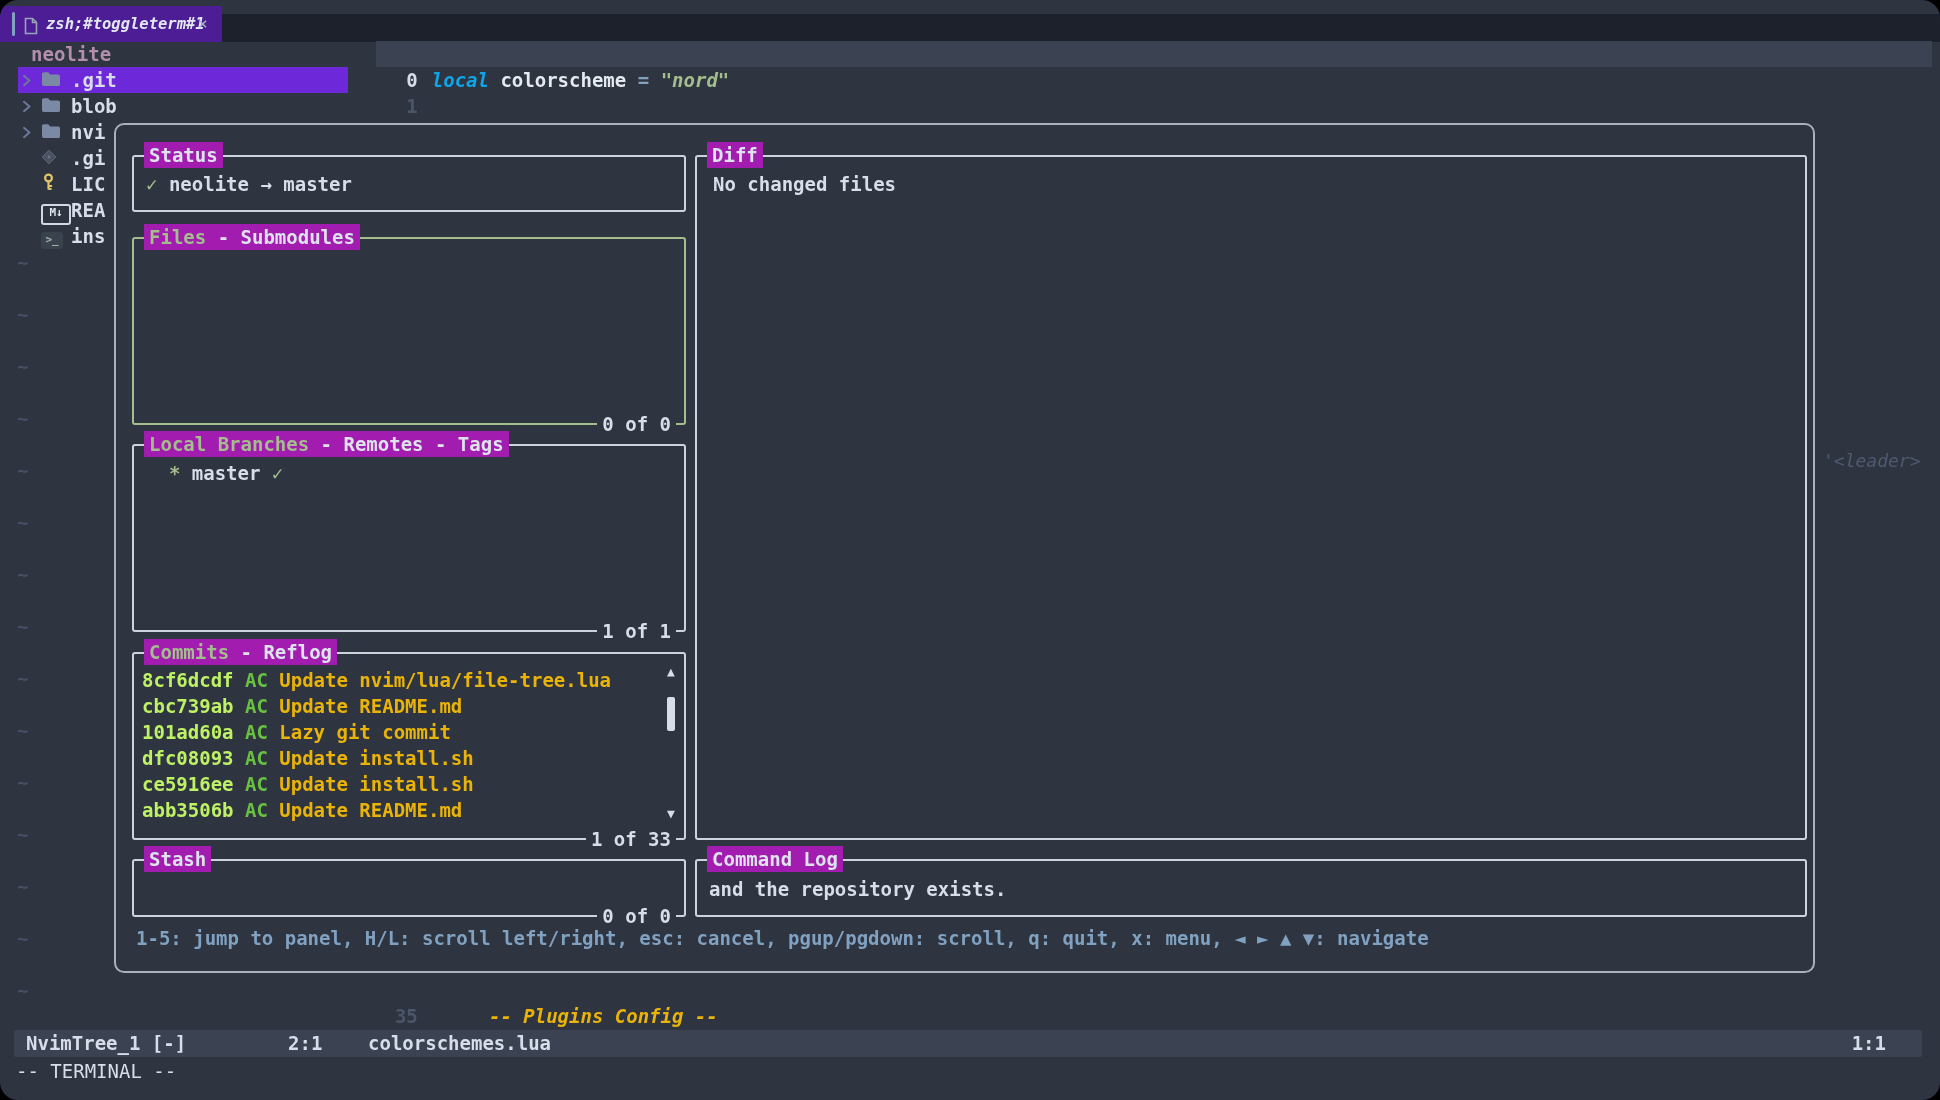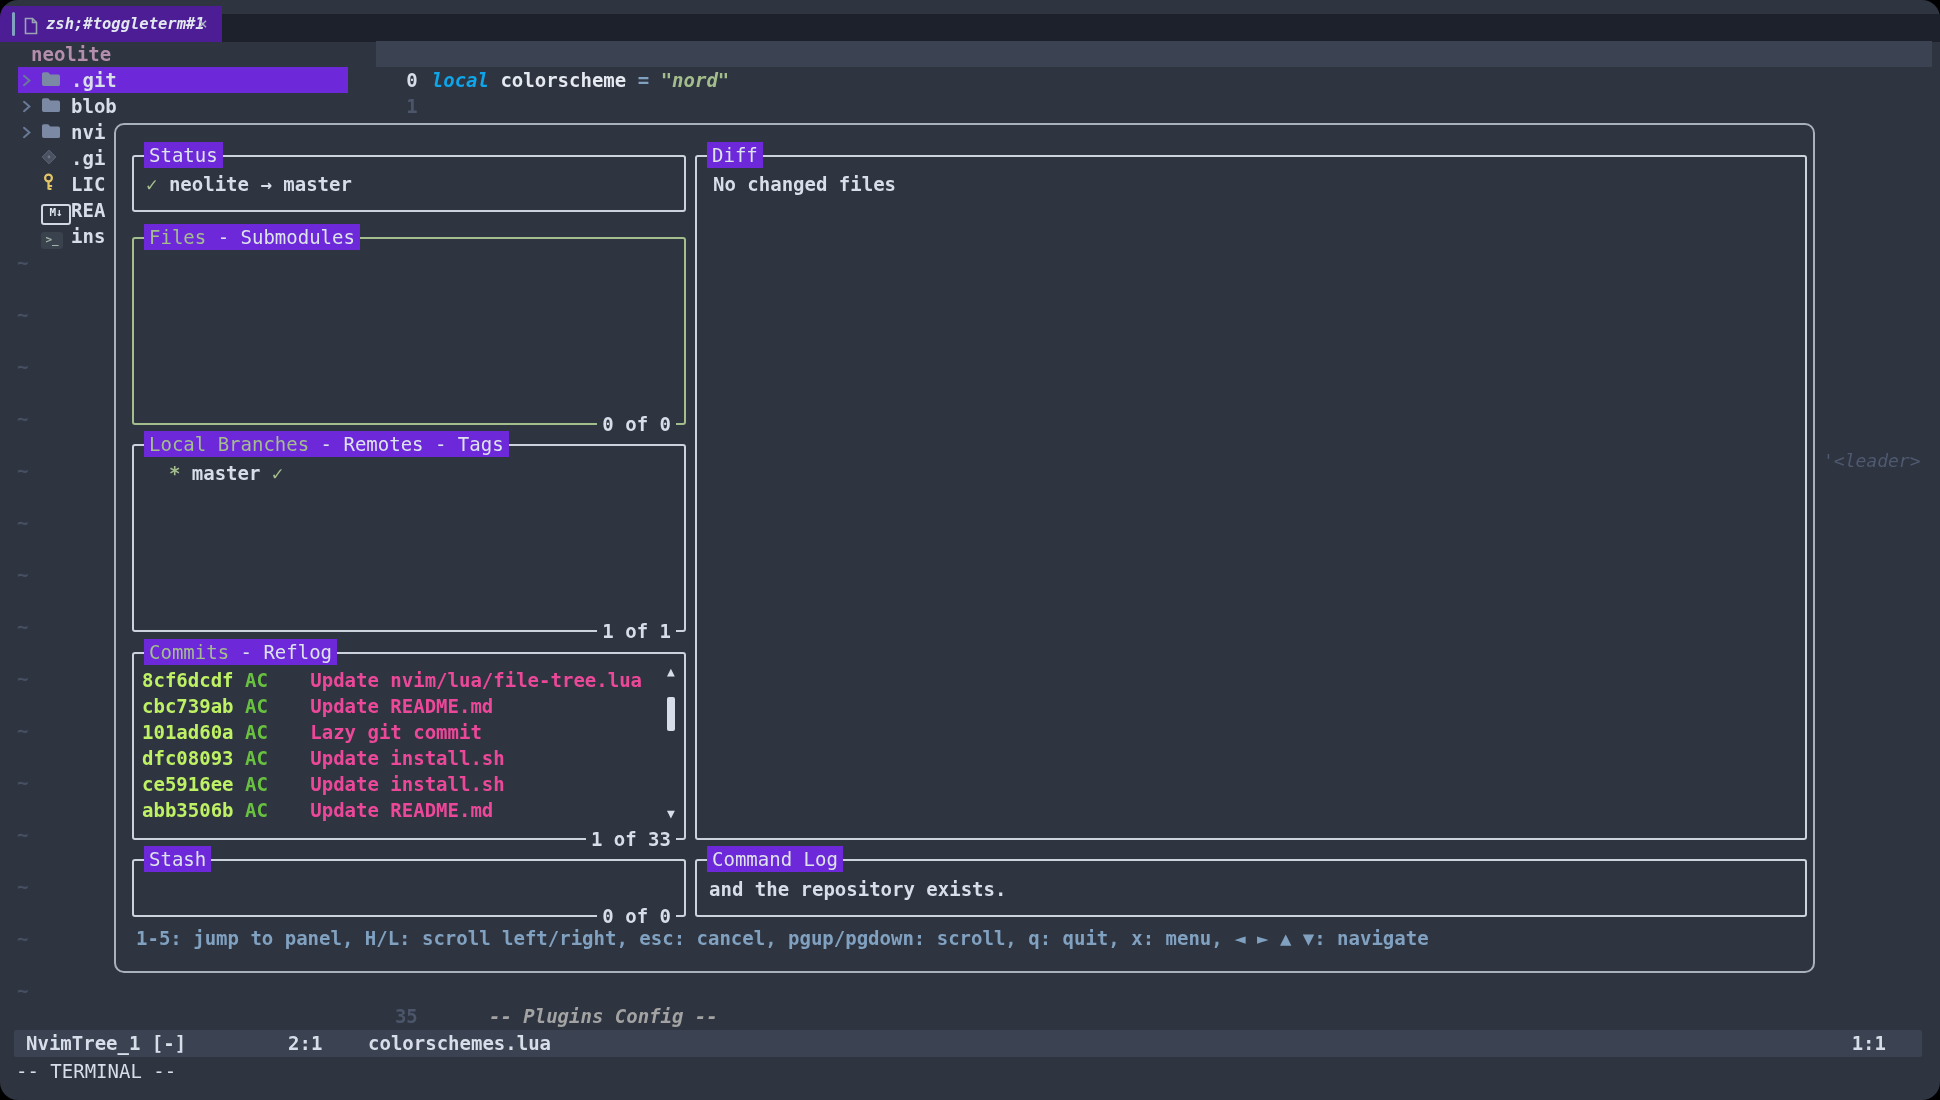--- a/index.html
+++ b/index.html
@@ -30,40 +30,40 @@
   .tilde{position:absolute;left:17px;color:#465063;font-weight:700;}
   
   .cursorline-bg{left:376px;right:8px;top:41px;height:26px;background:#3b4252;}
   .code-line{position:absolute;left:300px;right:0;white-space:pre;font-weight:700;}
   .linenr{display:inline-block;width:72px;text-align:right;margin-right:14px;color:#4c566a;}
   .linenr.cur{color:#d8dee9;}
   .tok-kw{color:#0ea5e9;font-style:italic;}
   .tok-var{color:#e5e9f0;}
   .tok-op{color:#81a1c1;}
   .tok-str{color:#a3be8c;font-style:italic;}
-  .tok-com{color:#a3a3a3;font-style:italic;}
+  .tok-com{color:#eab308;font-style:italic;}
   .tok-pl{color:#d8dee9;}
   .tok-field{color:#e5e9f0;font-style:italic;}
   .leader-hint{left:1823px;top:448px;font-style:italic;font-size:18px;color:#4f5a70;white-space:pre;}
   
   .lg-float{position:absolute;left:114px;top:123px;width:1697px;height:846px;
     background:#2e3440;border:2px solid #a9b1bd;border-radius:10px;}
   .panel{position:absolute;border:2px solid #cdd3dd;border-radius:3px;}
   .panel.green{border-color:#a3be8c;}
-  .panel-title{position:absolute;top:-15px;left:10px;background:#6d28d9;padding:0 5px;
-    font-weight:400;color:#dde3ec;white-space:pre;}
+  .panel-title{position:absolute;top:-15px;left:10px;background:#a21caf;padding:0 5px;
+    font-weight:700;color:#dde3ec;white-space:pre;}
   .title-active{color:#a3be8c;}
   .panel-count{position:absolute;bottom:-14px;right:8px;background:#2e3440;padding:0 5px;
     font-weight:700;color:#d8dee9;white-space:pre;}
   .panel-body{position:absolute;left:0;right:0;top:0;bottom:0;overflow:hidden;font-weight:700;white-space:pre;}
   .green-fg{color:#a3be8c;}
   .commit-row{height:26px;}
   .c-hash{color:#bef264;}
   .c-author{color:#69c23f;}
-  .c-msg{color:#ec4899;margin-left:31px;}
+  .c-msg{color:#eab308;}
   .lg-scrollbar{position:absolute;right:5px;top:8px;bottom:14px;width:16px;text-align:center;}
   .sb-arrow{position:absolute;left:0;width:16px;font-size:13px;color:#d8dee9;line-height:16px;}
   .sb-up{top:2px;} .sb-down{bottom:2px;}
   .sb-thumb{position:absolute;left:4px;top:35px;width:8px;height:34px;background:#d8dee9;border-radius:2px;}
   .keybind-bar{position:absolute;left:20px;top:800px;color:#81a1c1;font-weight:700;white-space:pre;}
   .lg-links{position:absolute;right:14px;top:800px;font-weight:700;white-space:pre;}
   .link-donate{color:#b48ead;text-decoration:underline;cursor:pointer;}
   .link-ask{color:#ebcb8b;text-decoration:underline;cursor:pointer;}
   .lg-version{color:#a3be8c;}
   

